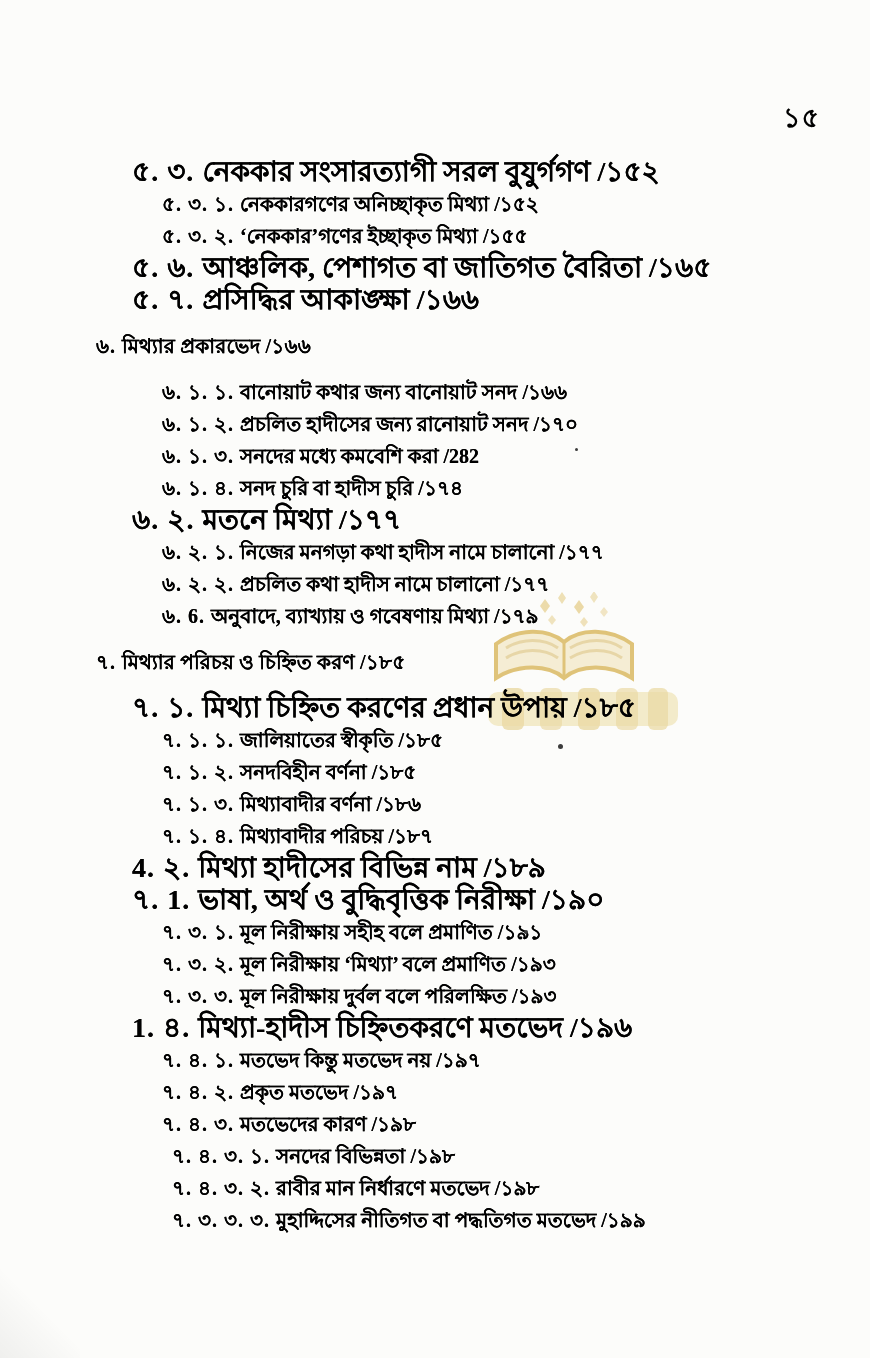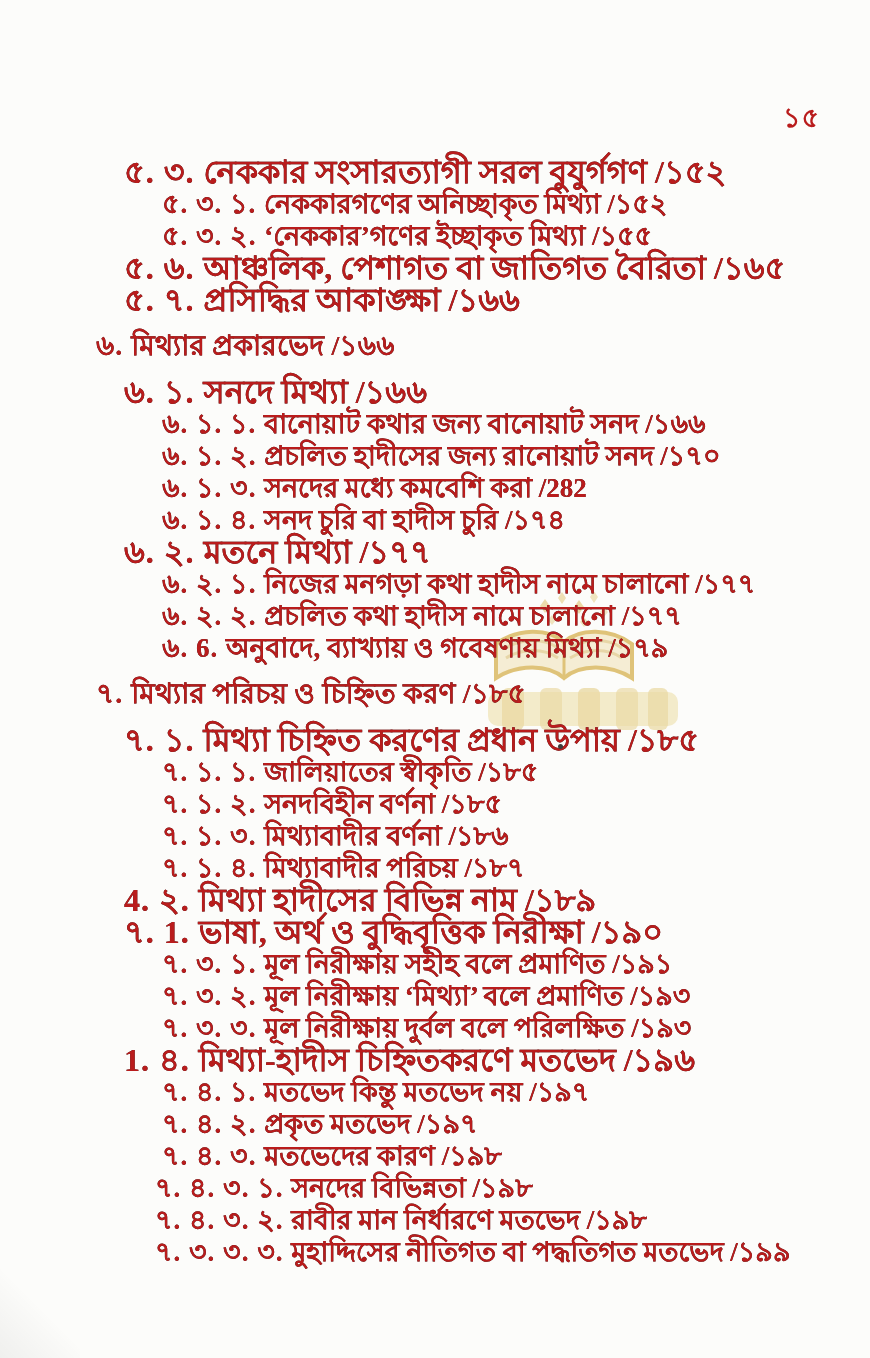--- a/index.html
+++ b/index.html
@@ -3,40 +3,40 @@
 <meta charset="utf-8">
 <style>
   html,body{margin:0;padding:0;background:#e8e8e8;}
   .page{
     position:relative;
     width:870px;height:1358px;
     margin:0 auto;
     background:#fcfcfa;
     overflow:hidden;
     font-family:"Liberation Serif", serif;
-    color:#b91c1c;
+    color:#000000;
   }
   .page-number{
     position:absolute;top:97px;right:50px;
     font-size:27px;font-weight:700;letter-spacing:1px;
   }
   .toc{
     position:absolute;left:96px;top:156px;right:24px;z-index:2;
   }
   .toc-row{
-    font-size:27px;font-weight:600;line-height:32px;
+    font-size:20px;font-weight:600;line-height:32px;
     white-space:nowrap;
     text-shadow:0 0 .4px #222;
   }
   .lvl1{margin-left:0;}
-  .lvl2{margin-left:28px;font-size:32px;font-weight:700;}
+  .lvl2{margin-left:36px;font-size:28px;font-weight:700;}
   .lvl3{margin-left:66px;}
-  .lvl4{margin-left:59px;}
+  .lvl4{margin-left:76px;}
   .header{
-    font-size:28px;font-weight:800;line-height:40px;
+    font-size:20px;font-weight:800;line-height:40px;
     margin-top:10px;margin-bottom:10px;letter-spacing:.2px;
   }
   .num{letter-spacing:1px;}
   .watermark{
     position:absolute;left:478px;top:592px;z-index:1;opacity:.8;
     pointer-events:none;
   }
   .speck{position:absolute;background:#3c3c3c;border-radius:50%;z-index:3;}
   .speck-a{width:5px;height:5px;left:558px;top:744px;}
   .speck-b{width:4px;height:4px;left:524px;top:930px;}
@@ -79,21 +79,20 @@
     </g>
   </svg>
 
   <div class="toc">
       <div class="toc-row lvl2"><span class="num">৫. ৩. </span><span>নেককার সংসারত্যাগী সরল বুযুর্গগণ</span><span> /১৫২</span></div>
       <div class="toc-row lvl3"><span class="num">৫. ৩. ১. </span><span>নেককারগণের অনিচ্ছাকৃত মিথ্যা</span><span> /১৫২</span></div>
       <div class="toc-row lvl3"><span class="num">৫. ৩. ২. </span><span>‘নেককার’গণের ইচ্ছাকৃত মিথ্যা</span><span> /১৫৫</span></div>
       <div class="toc-row lvl2"><span class="num">৫. ৬. </span><span>আঞ্চলিক, পেশাগত বা জাতিগত বৈরিতা</span><span> /১৬৫</span></div>
       <div class="toc-row lvl2"><span class="num">৫. ৭. </span><span>প্রসিদ্ধির আকাঙ্ক্ষা</span><span> /১৬৬</span></div>
       <div class="toc-row lvl1 header"><span class="num">৬. </span><span>মিথ্যার প্রকারভেদ</span><span> /১৬৬</span></div>
-      <div class="toc-row lvl2"><span class="num">৬. ১. </span><span>সনদে মিথ্যা</span><span> /১৬৬</span></div>
       <div class="toc-row lvl3"><span class="num">৬. ১. ১. </span><span>বানোয়াট কথার জন্য বানোয়াট সনদ</span><span> /১৬৬</span></div>
       <div class="toc-row lvl3"><span class="num">৬. ১. ২. </span><span>প্রচলিত হাদীসের জন্য রানোয়াট সনদ</span><span> /১৭০</span></div>
       <div class="toc-row lvl3"><span class="num">৬. ১. ৩. </span><span>সনদের মধ্যে কমবেশি করা</span><span> /282</span></div>
       <div class="toc-row lvl3"><span class="num">৬. ১. ৪. </span><span>সনদ চুরি বা হাদীস চুরি</span><span> /১৭৪</span></div>
       <div class="toc-row lvl2"><span class="num">৬. ২. </span><span>মতনে মিথ্যা</span><span> /১৭৭</span></div>
       <div class="toc-row lvl3"><span class="num">৬. ২. ১. </span><span>নিজের মনগড়া কথা হাদীস নামে চালানো</span><span> /১৭৭</span></div>
       <div class="toc-row lvl3"><span class="num">৬. ২. ২. </span><span>প্রচলিত কথা হাদীস নামে চালানো</span><span> /১৭৭</span></div>
       <div class="toc-row lvl3"><span class="num">৬. 6. </span><span>অনুবাদে, ব্যাখ্যায় ও গবেষণায় মিথ্যা</span><span> /১৭৯</span></div>
       <div class="toc-row lvl1 header"><span class="num">৭. </span><span>মিথ্যার পরিচয় ও চিহ্নিত করণ</span><span> /১৮৫</span></div>
       <div class="toc-row lvl2"><span class="num">৭. ১. </span><span>মিথ্যা চিহ্নিত করণের প্রধান উপায়</span><span> /১৮৫</span></div>

